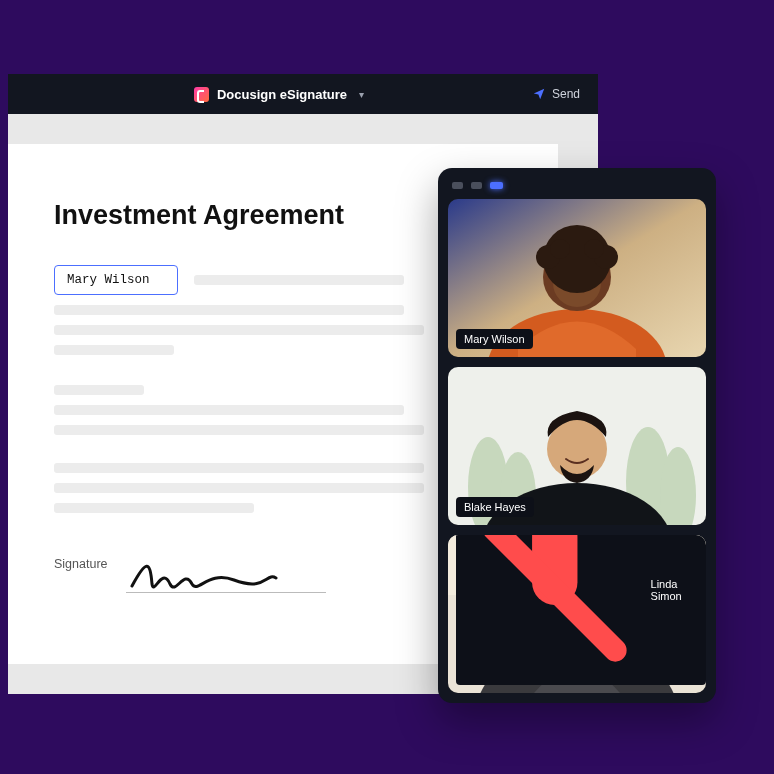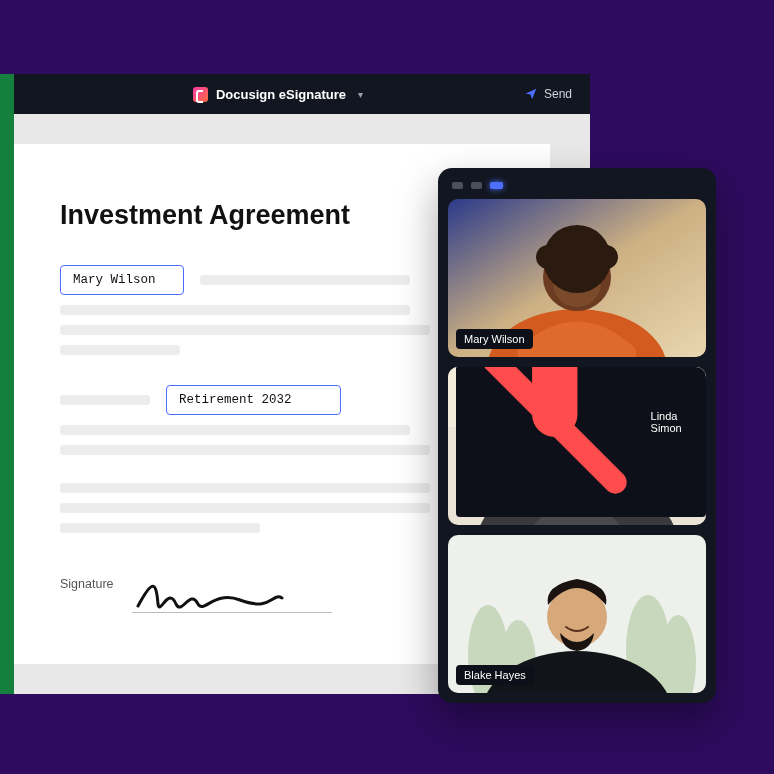--- a/index.html
+++ b/index.html
@@ -6,26 +6,25 @@
   html, body { width: 774px; height: 774px; overflow: hidden; }
   body {
     background: #2e0b5e;
     font-family: -apple-system, BlinkMacSystemFont, "Segoe UI", Helvetica, Arial, sans-serif;
     position: relative;
   }
 
   
   .doc-window {
     position: absolute;
-    left: 0;
+    left: 8px;
     top: 74px;
     width: 590px;
-    background: #15803d;
+    background: #737373;
     border-radius: 0;
-    padding-left: 14px;
   }
   .doc-titlebar {
     background: #121620;
     height: 40px;
     display: flex;
     align-items: center;
     padding: 0 18px;
     color: #fff;
   }
   .doc-titlebar .center {
@@ -186,21 +185,20 @@
           <span class="ph" style="width:370px"></span>
         </div>
       <div class="row">
           <span class="ph" style="width:120px"></span>
         </div>
 
       <div style="height:20px"></div>
 
       <div class="row">
         <span class="ph" style="width:90px"></span>
-        <span class="field" style="min-width:175px">Retirement 2032</span>
       </div>
       <div class="row">
           <span class="ph" style="width:350px"></span>
         </div>
       <div class="row">
           <span class="ph" style="width:370px"></span>
         </div>
 
       <div style="height:18px"></div>
 
@@ -254,49 +252,49 @@
       <circle cx="112" cy="50" r="10" fill="#2b1a10"></circle>
       <circle cx="146" cy="50" r="10" fill="#2b1a10"></circle>
     </svg>
     <div class="name-pill">
       <span>Mary Wilson</span>
     </div>
   </div>
 
   <div class="tile">
     <svg viewBox="0 0 258 158" preserveAspectRatio="xMidYMid slice">
-      <rect width="258" height="158" fill="#eae3d6"></rect>
-      <rect x="0" y="0" width="258" height="60" fill="#f3ecdd"></rect>
-      <ellipse cx="129" cy="175" rx="100" ry="65" fill="#3a3a3d"></ellipse>
-      <path d="M86 158 q43 -50 86 0 v0 h-86z" fill="#4a4a4e"></path>
-      <path d="M92 40 q37 -30 74 0 q14 50 -10 90 q-27 18 -54 0 q-24 -40 -10 -90z" fill="#b88a53"></path>
-      <circle cx="129" cy="86" r="27" fill="#e8c29a"></circle>
-      <path d="M116 96 q13 12 26 0" stroke="#7a3b2a" stroke-width="2" fill="none" stroke-linecap="round"></path>
-    </svg>
-    <div class="name-pill">
-      <svg class="mute-icon" viewBox="0 0 24 24">
-        <path d="M12 2a3 3 0 0 1 3 3v6a3 3 0 0 1-6 0V5a3 3 0 0 1 3-3z" fill="#ff4c4c"></path>
-        <path d="M4 4 L20 20" stroke="#ff4c4c" stroke-width="3" stroke-linecap="round"></path>
-      </svg>
-      <span>Linda Simon</span>
-    </div>
-  </div>
-
-  <div class="tile">
-    <svg viewBox="0 0 258 158" preserveAspectRatio="xMidYMid slice">
       <rect width="258" height="158" fill="#eef0eb"></rect>
       <g opacity=".5" fill="#9fbf8f">
         <ellipse cx="40" cy="120" rx="20" ry="50"></ellipse>
         <ellipse cx="70" cy="130" rx="18" ry="45"></ellipse>
         <ellipse cx="200" cy="115" rx="22" ry="55"></ellipse>
         <ellipse cx="230" cy="128" rx="18" ry="48"></ellipse>
       </g>
       <ellipse cx="129" cy="178" rx="95" ry="62" fill="#111418"></ellipse>
       <circle cx="129" cy="82" r="30" fill="#d6a87a"></circle>
       <path d="M100 70 q29 -34 58 0 q4 -20 -29 -26 q-33 6 -29 26z" fill="#1b1310"></path>
       <path d="M112 98 q17 18 34 0 q-2 16 -17 18 q-15 -2 -17 -18z" fill="#1b1310"></path>
       <path d="M118 92 q11 8 22 0" stroke="#5a2f20" stroke-width="2" fill="none" stroke-linecap="round"></path>
     </svg>
     <div class="name-pill">
       <span>Blake Hayes</span>
     </div>
   </div>
+
+  <div class="tile">
+    <svg viewBox="0 0 258 158" preserveAspectRatio="xMidYMid slice">
+      <rect width="258" height="158" fill="#eae3d6"></rect>
+      <rect x="0" y="0" width="258" height="60" fill="#f3ecdd"></rect>
+      <ellipse cx="129" cy="175" rx="100" ry="65" fill="#3a3a3d"></ellipse>
+      <path d="M86 158 q43 -50 86 0 v0 h-86z" fill="#4a4a4e"></path>
+      <path d="M92 40 q37 -30 74 0 q14 50 -10 90 q-27 18 -54 0 q-24 -40 -10 -90z" fill="#b88a53"></path>
+      <circle cx="129" cy="86" r="27" fill="#e8c29a"></circle>
+      <path d="M116 96 q13 12 26 0" stroke="#7a3b2a" stroke-width="2" fill="none" stroke-linecap="round"></path>
+    </svg>
+    <div class="name-pill">
+      <svg class="mute-icon" viewBox="0 0 24 24">
+        <path d="M12 2a3 3 0 0 1 3 3v6a3 3 0 0 1-6 0V5a3 3 0 0 1 3-3z" fill="#ff4c4c"></path>
+        <path d="M4 4 L20 20" stroke="#ff4c4c" stroke-width="3" stroke-linecap="round"></path>
+      </svg>
+      <span>Linda Simon</span>
+    </div>
+  </div>
 </div>
 
 </body></html>

